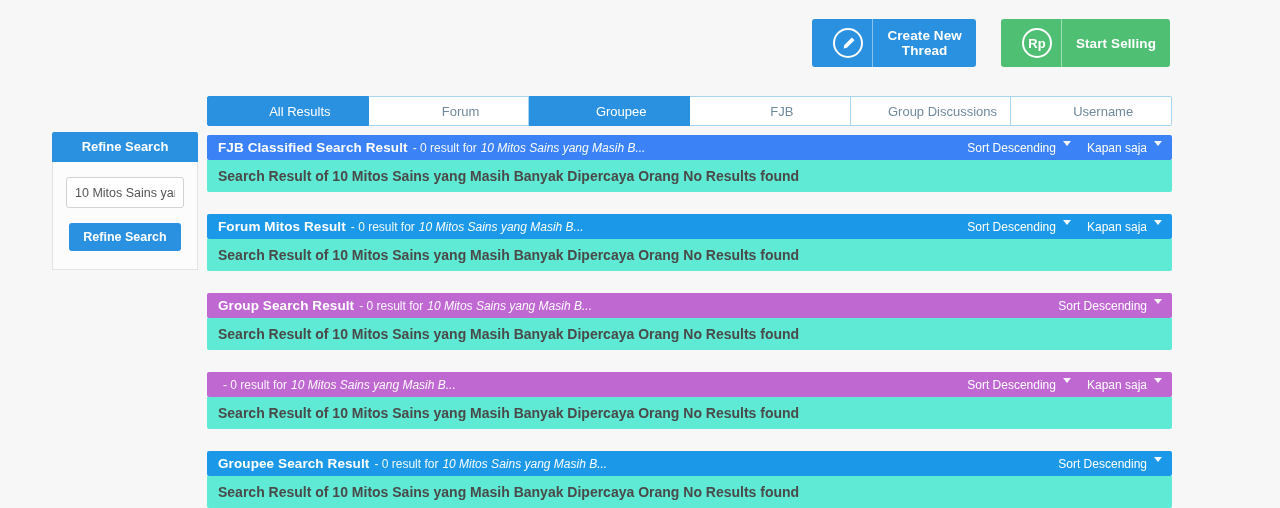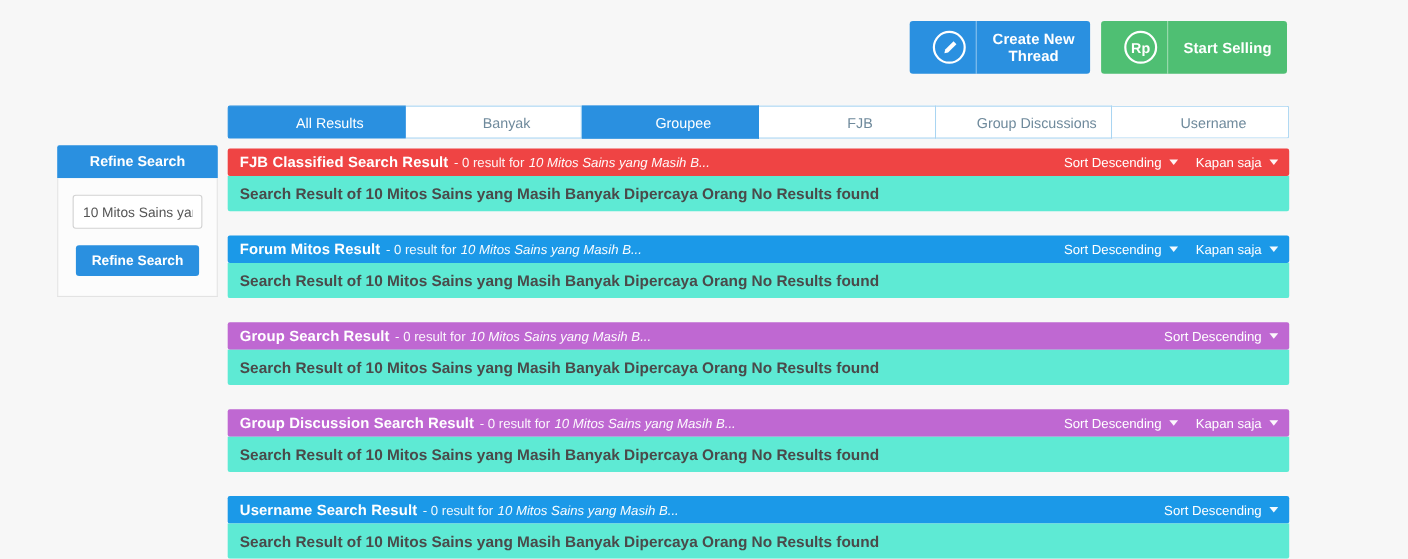--- a/index.html
+++ b/index.html
@@ -19,21 +19,21 @@
     position: relative;
   }
 
   
   .top-actions {
     position: absolute;
     top: 19px;
     right: 110px;
     display: flex;
     align-items: stretch;
-    gap: 10px;
+    gap: 25px;
     height: 48px;
   }
   .action-btn {
     display: flex;
     align-items: center;
     height: 48px;
     border-radius: 3px;
     cursor: pointer;
     color: #ffffff;
     user-select: none;
@@ -165,21 +165,21 @@
   
   .result-block { margin-bottom: 22px; }
   .result-head {
     height: 25px;
     display: flex;
     align-items: center;
     padding: 0 10px 0 11px;
     color: #ffffff;
     border-radius: 2px;
   }
-  .rh-green  { background: #ef4444; }
+  .rh-green  { background: #3b82f6; }
   .rh-blue   { background: #1b99e8; }
   .rh-purple { background: #bf68d2; }
 
   .rh-title {
     font-weight: bold;
     font-size: 13.5px;
     letter-spacing: 0.1px;
   }
   .rh-sub {
     font-size: 12px;
@@ -188,21 +188,21 @@
   }
   .rh-query {
     font-style: italic;
     font-size: 12px;
     margin-left: 4px;
     color: rgba(255,255,255,0.97);
   }
   .rh-spacer { flex: 1; }
   .sort-ctrl {
     display: flex;
-    align-items: center;
+    align-items: flex-start;
     font-size: 12px;
     color: #ffffff;
     cursor: pointer;
     margin-left: 16px;
     white-space: nowrap;
   }
   .caret {
     display: inline-block;
     margin-left: 7px;
     width: 0; height: 0;
@@ -259,21 +259,21 @@
       <div class="refine-body">
         <input class="refine-input" type="text" value="10 Mitos Sains yang Masih Banyak Dipercaya Orang" style="">
         <button class="refine-btn">Refine Search</button>
       </div>
     </div>
 
     <div class="content">
 
       <div class="tabs">
         <div class="tab active">All Results</div>
-        <div class="tab">Banyak</div>
+        <div class="tab">Forum</div>
         <div class="tab active">Groupee</div>
         <div class="tab">FJB</div>
         <div class="tab">Group Discussions</div>
         <div class="tab">Username</div>
       </div>
 
       <div class="result-block">
         <div class="result-head rh-green">
           <span class="rh-title">FJB Classified Search Result</span>
           <span class="rh-sub">- 0 result for</span>
@@ -318,39 +318,38 @@
           <span class="sort-ctrl">
             <span>Sort Descending</span>
             <span class="caret"></span>
           </span>
         </div>
         <div class="result-body">Search Result of 10 Mitos Sains yang Masih Banyak Dipercaya Orang No Results found</div>
       </div>
 
       <div class="result-block">
         <div class="result-head rh-purple">
-          <span class="rh-title">Group Discussion Search Result</span>
           <span class="rh-sub">- 0 result for</span>
           <span class="rh-query">10 Mitos Sains yang Masih B...</span>
           <span class="rh-spacer"></span>
           <span class="sort-ctrl">
             <span>Sort Descending</span>
             <span class="caret"></span>
           </span>
           <span class="sort-ctrl">
             <span>Kapan saja</span>
             <span class="caret"></span>
           </span>
         </div>
         <div class="result-body">Search Result of 10 Mitos Sains yang Masih Banyak Dipercaya Orang No Results found</div>
       </div>
 
       <div class="result-block">
         <div class="result-head rh-blue">
-          <span class="rh-title">Username Search Result</span>
+          <span class="rh-title">Groupee Search Result</span>
           <span class="rh-sub">- 0 result for</span>
           <span class="rh-query">10 Mitos Sains yang Masih B...</span>
           <span class="rh-spacer"></span>
           <span class="sort-ctrl">
             <span>Sort Descending</span>
             <span class="caret"></span>
           </span>
         </div>
         <div class="result-body">Search Result of 10 Mitos Sains yang Masih Banyak Dipercaya Orang No Results found</div>
       </div>

